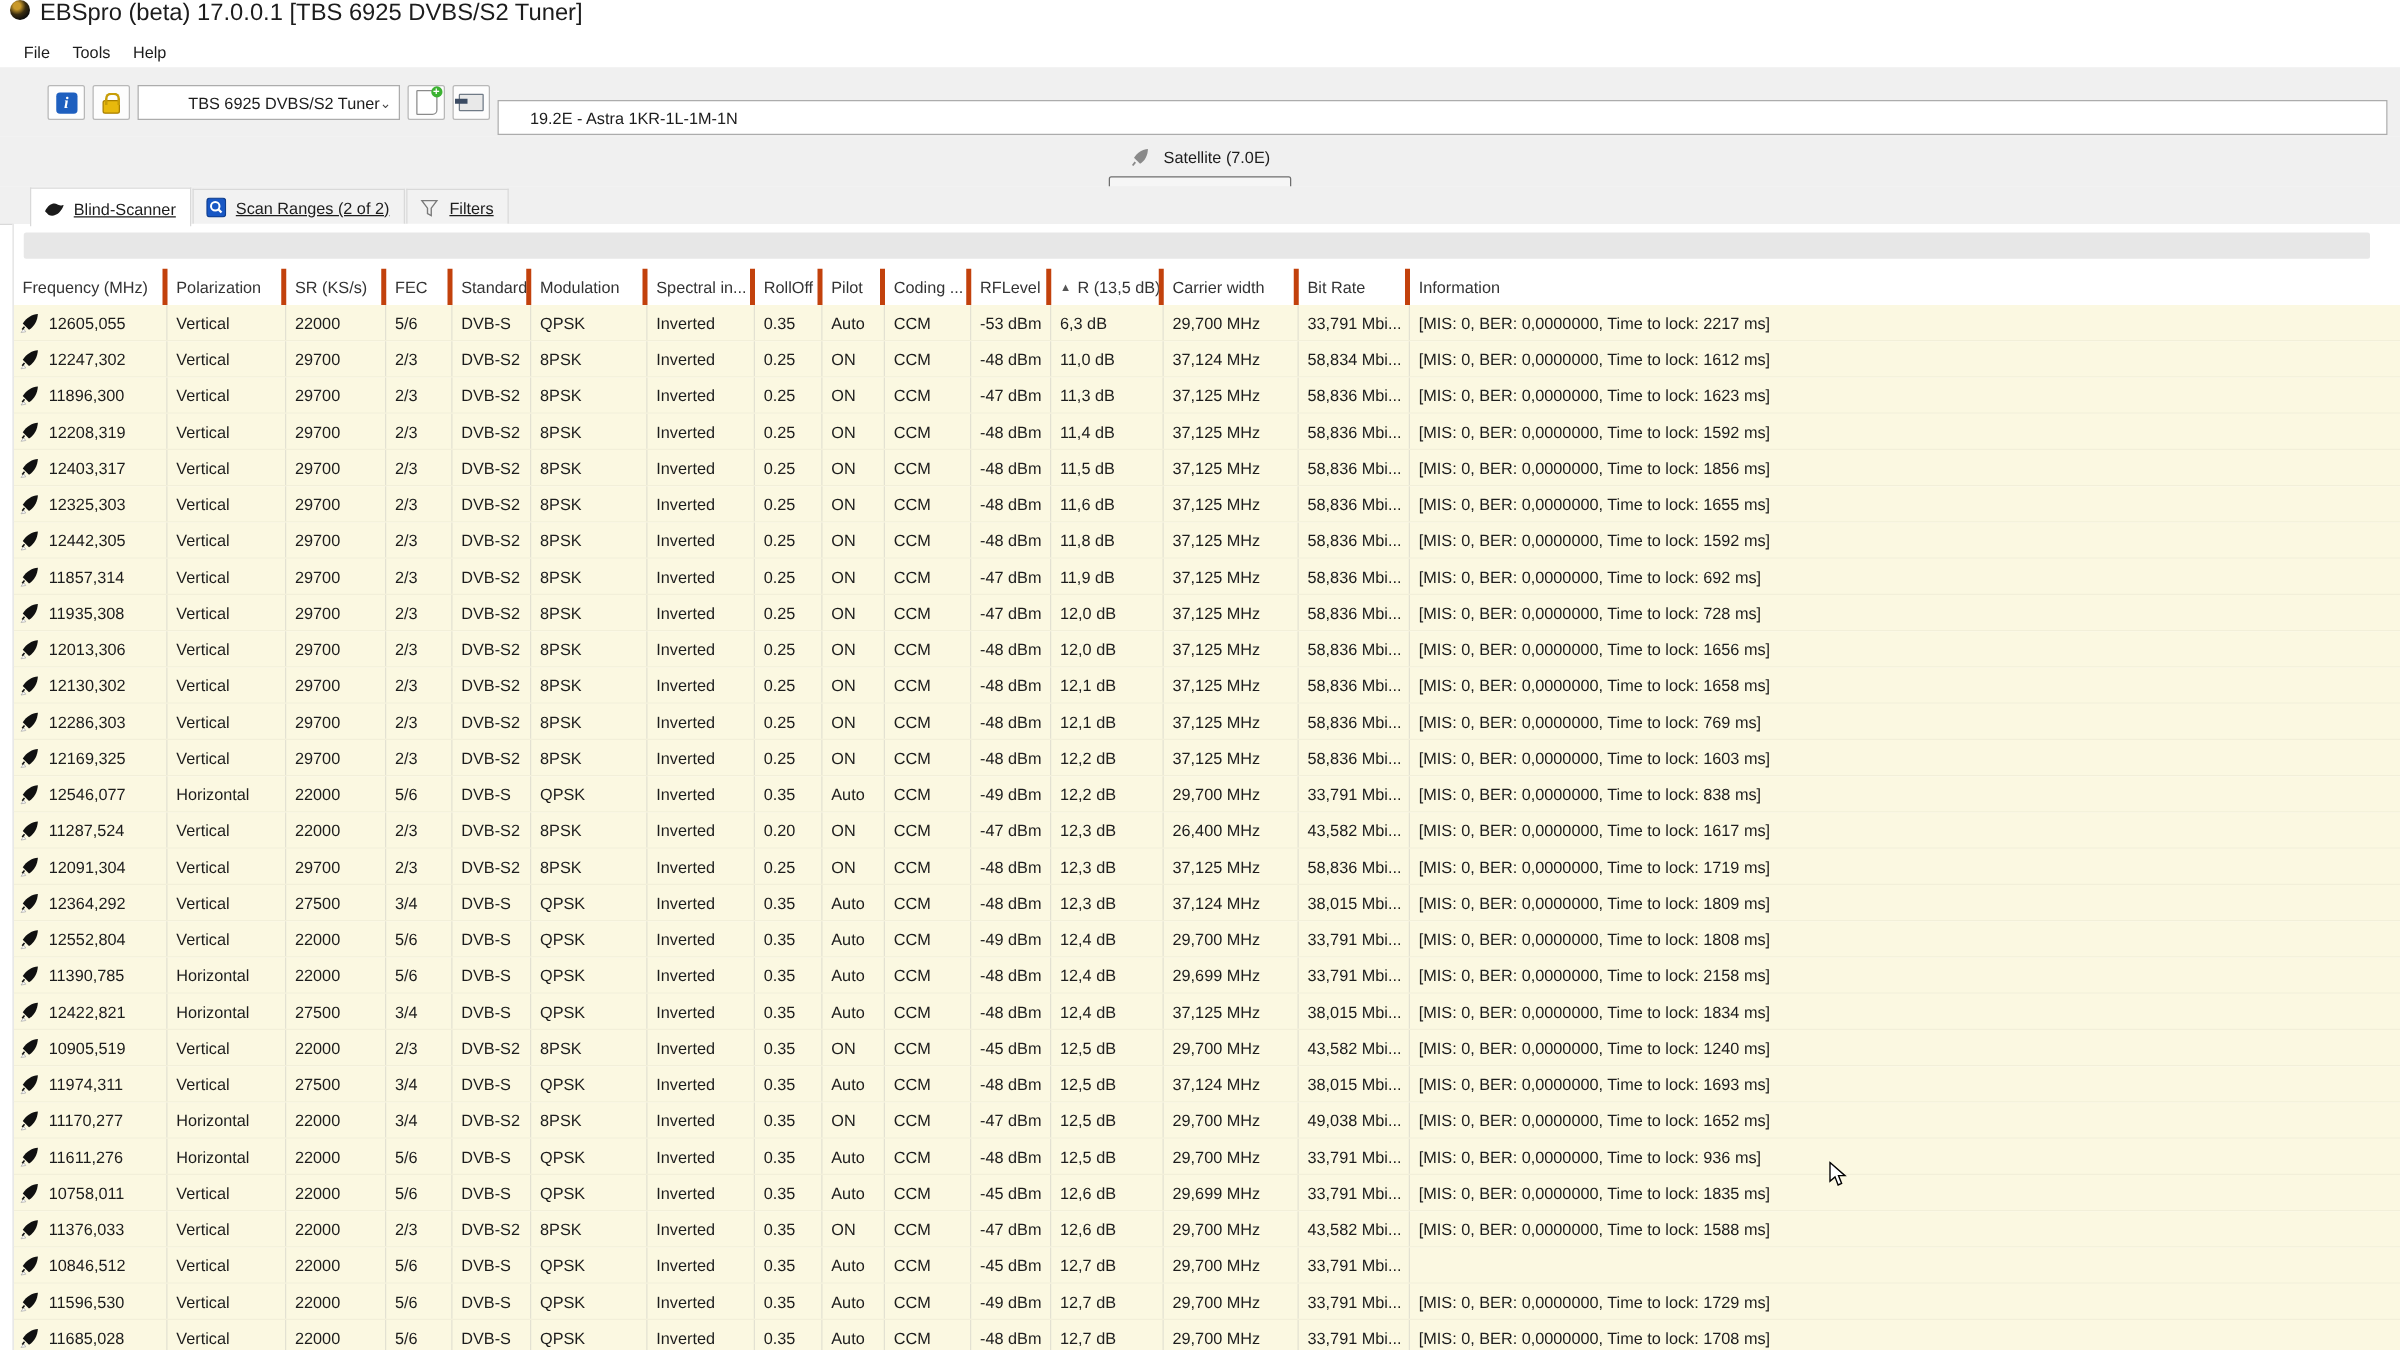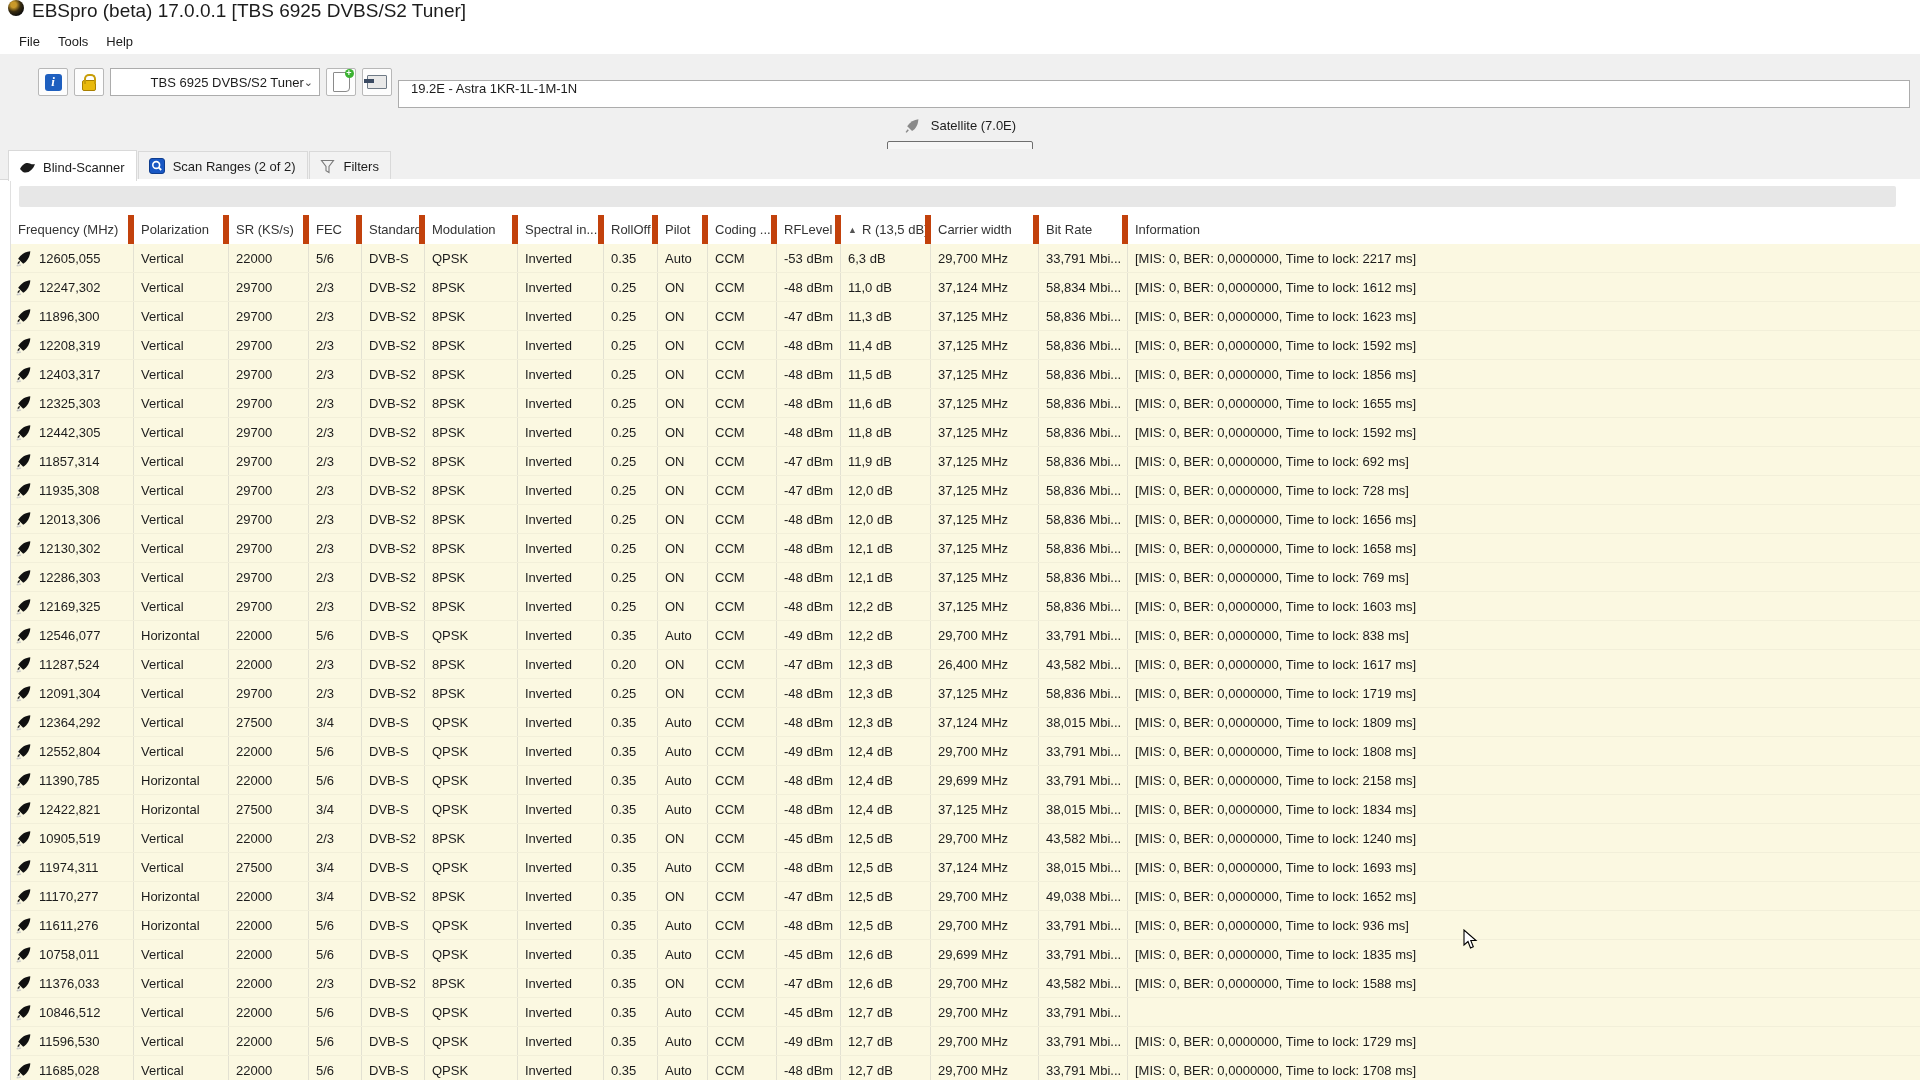--- a/index.html
+++ b/index.html
@@ -12,35 +12,35 @@
   .tbtn{width:30px;height:28px;background:#fdfdfd;border:1px solid #b8b8b8;border-radius:2px;display:flex;align-items:center;justify-content:center;box-sizing:border-box;}
   .info-glyph{width:17px;height:17px;background:#1e5fbf;border-radius:3px;color:#fff;font-family:"Liberation Serif",serif;font-style:italic;font-weight:bold;font-size:13px;display:flex;align-items:center;justify-content:center;}
   .lock-glyph{position:relative;width:12px;height:9px;background:#e8b90c;border:1px solid #a87f00;border-radius:2px;margin-top:6px;}
   .lock-glyph:before{content:"";position:absolute;top:-7px;left:1px;width:8px;height:8px;border:2px solid #c79d08;border-bottom:none;border-radius:5px 5px 0 0;}
   .select{width:210px;height:28px;background:#fff;border:1px solid #acacac;display:flex;align-items:center;justify-content:flex-end;padding:0 6px 0 8px;font-size:13px;box-sizing:border-box;}
   .chevron{font-size:11px;color:#444;}
   .page-glyph{position:relative;width:15px;height:18px;background:#fff;border:1px solid #8a8a8a;border-radius:1px 1px 4px 1px;}
   .plus-badge{position:absolute;top:-4px;right:-5px;width:9px;height:9px;background:#3cb232;border-radius:50%;color:#fff;font-size:9px;line-height:9px;text-align:center;font-weight:bold;}
   .export-glyph{position:relative;width:18px;height:12px;background:#e9e9e9;border:1px solid #6f7a86;border-radius:1px;}
   .export-glyph:before{content:"";position:absolute;left:-4px;top:3px;width:10px;height:4px;background:#3b4b63;}
-  .textfield{flex:1;height:28px;background:#fff;border:1px solid #acacac;display:flex;align-items:flex-start;padding-left:12px;font-size:13px;box-sizing:border-box;margin-top:24px;}
+  .textfield{flex:1;height:28px;background:#fff;border:1px solid #acacac;display:flex;align-items:center;padding-left:25px;font-size:13px;box-sizing:border-box;margin-top:24px;}
   .tabbar{height:40px;background:#f0f0f0;display:flex;align-items:center;flex-direction:column;}
   .tab{display:flex;align-items:center;gap:9px;padding:6px 16px;font-size:13px;border:1px solid transparent;border-radius:2px;}
   .tab.selected{border-color:#6e6e6e;background:#f6f6f6;}
   .tab-sep{width:1px;height:24px;background:#c9c9c9;margin:0 8px;}
-  .subtabbar{height:31px;background:#f0f0f0;display:flex;align-items:flex-end;padding-left:8px;position:relative;}
+  .subtabbar{height:31px;background:#f0f0f0;display:flex;align-items:flex-end;padding-left:24px;position:relative;text-decoration:underline;}
   .subtab{display:flex;align-items:center;gap:7px;padding:5px 11px 5px 9px;font-size:13px;background:#f2f2f2;border:1px solid #d9d9d9;border-bottom:none;margin-right:1px;position:relative;}
   .subtab.active{background:#fff;z-index:2;padding-top:7px;}
   .subtab-baseline{position:absolute;left:0;right:0;bottom:0;height:1px;background:#d9d9d9;}
   .subtab.active{margin-bottom:-1px;}
   .content{position:absolute;top:179px;left:10px;right:0;bottom:0;background:#fff;border-left:1px solid #e0e0e0;overflow:hidden;}
   .progressbar{height:21px;margin:7px 24px 8px 8px;background:#e7e7e7;border-radius:2px;}
   .lv{font-size:13px;}
   .lv-header{display:flex;height:29px;align-items:center;margin-top:7px;color:#333;}
-  .hcell{display:flex;align-items:center;height:100%;padding-left:7px;box-sizing:border-box;border-right:6px solid #c2410c;overflow:hidden;white-space:nowrap;}
+  .hcell{display:flex;align-items:center;height:100%;padding-left:7px;box-sizing:border-box;border-right:4px solid #c2410c;overflow:hidden;white-space:nowrap;}
   .sort{font-size:9px;margin-right:5px;color:#555;}
   .row{display:flex;height:28px;align-items:center;background:#fbf8e1;border-bottom:1px solid #f2efd9;}
   .cell{display:flex;align-items:center;height:100%;padding-left:7px;box-sizing:border-box;border-right:1px solid #e3e1d2;overflow:hidden;white-space:nowrap;}
   .cell.first{padding-left:4px;gap:7px;}
   .dish{width:17px;height:17px;flex:0 0 auto;}
   .c0{width:123px;}.c1{width:95px;}.c2{width:80px;}.c3{width:53px;}.c4{width:63px;}.c5{width:93px;}
   .c6{width:86px;}.c7{width:54px;}.c8{width:50px;}.c9{width:69px;}.c10{width:64px;}.c11{width:90px;}
   .c12{width:108px;}.c13{width:89px;}.c14{flex:1;border-right:none;}
   .ticon{width:18px;height:18px;display:flex;align-items:center;justify-content:center;}
   .cursor{position:absolute;left:1463px;top:929px;z-index:50;pointer-events:none;}

